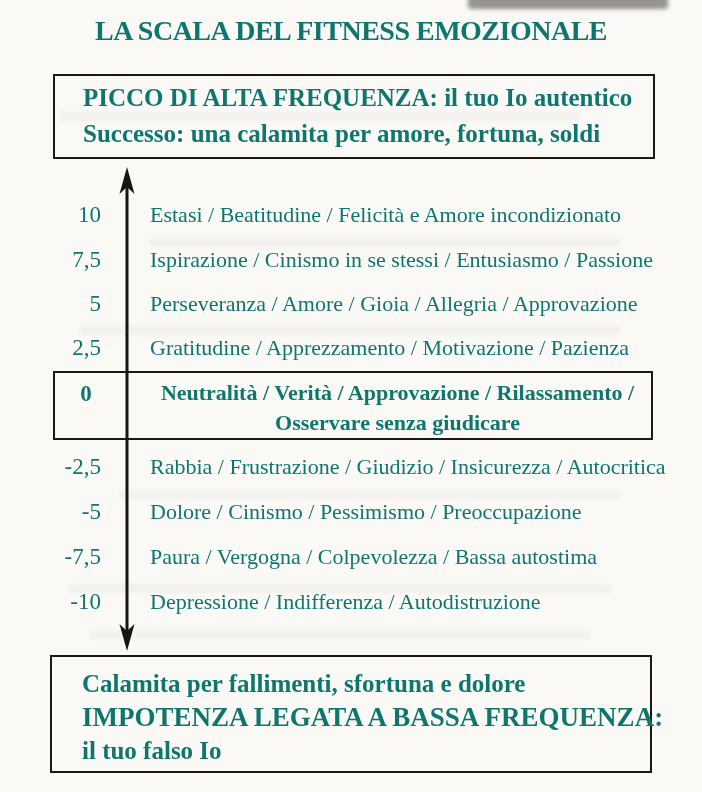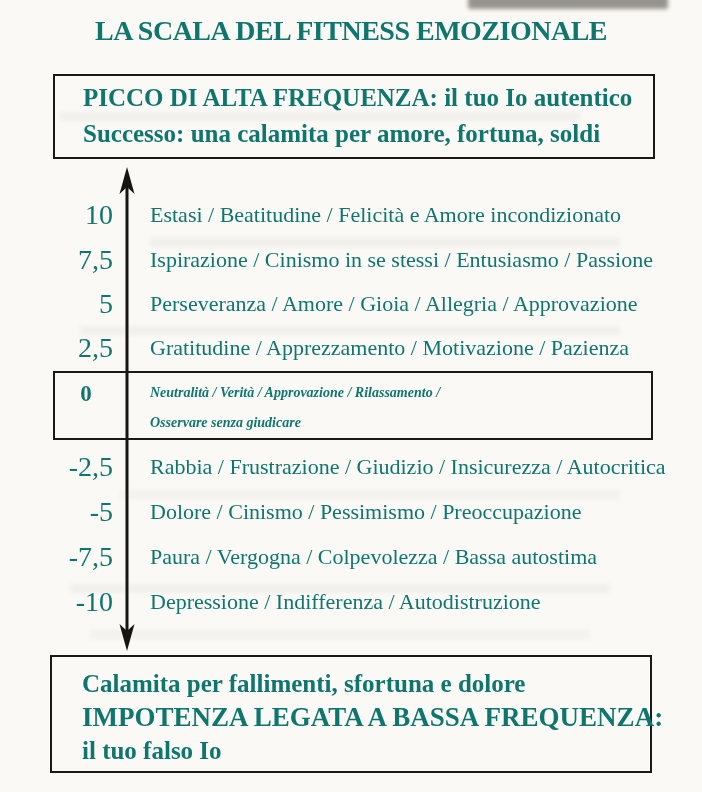--- a/index.html
+++ b/index.html
@@ -56,39 +56,39 @@
     font-size: 25px; font-weight: bold; line-height: 30px;
     white-space: nowrap;
   }
   .top-box .l1 { top: 7px; }
   .top-box .l2 { top: 43px; }
 
   .arrow-svg { position: absolute; left: 116px; top: 167px; }
 
   .row { position: absolute; left: 0; width: 702px; height: 30px; }
   .row .num {
-    position: absolute; left: 48px; width: 65px;
+    position: absolute; left: 36px; width: 65px;
     text-align: right;
-    font-size: 28px; line-height: 30px;
+    font-size: 23px; line-height: 30px;
   }
   .row .lbl {
     position: absolute; left: 150px; right: 4px;
     font-size: 22px; line-height: 30px;
     white-space: nowrap;
   }
 
   .zero-box .num {
     position: absolute; left: 0; top: 6px; width: 62px;
     text-align: center;
     font-size: 23px; font-weight: bold; line-height: 30px;
   }
   .zero-box .zl {
     position: absolute; left: 95px; right: 6px;
-    font-size: 14px; font-weight: bold; font-style: italic;
-    line-height: 30px; white-space: nowrap;
+    font-size: 22px; font-weight: bold; 
+    line-height: 30px; white-space: nowrap; text-align: center;
   }
   .zero-box .z1 { top: 5px; }
   .zero-box .z2 { top: 35px; }
 
   .bottom-box .bl {
     position: absolute; left: 30px; right: 8px;
     font-weight: bold; white-space: nowrap;
   }
   .bottom-box .b1 { top: 13px; font-size: 25px; }
   .bottom-box .b2 { top: 45px; font-size: 27px; }

